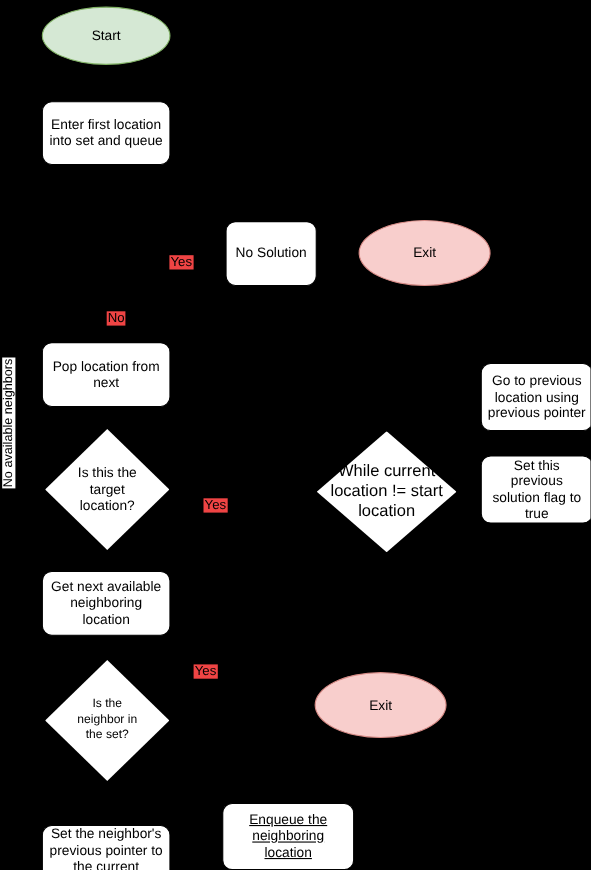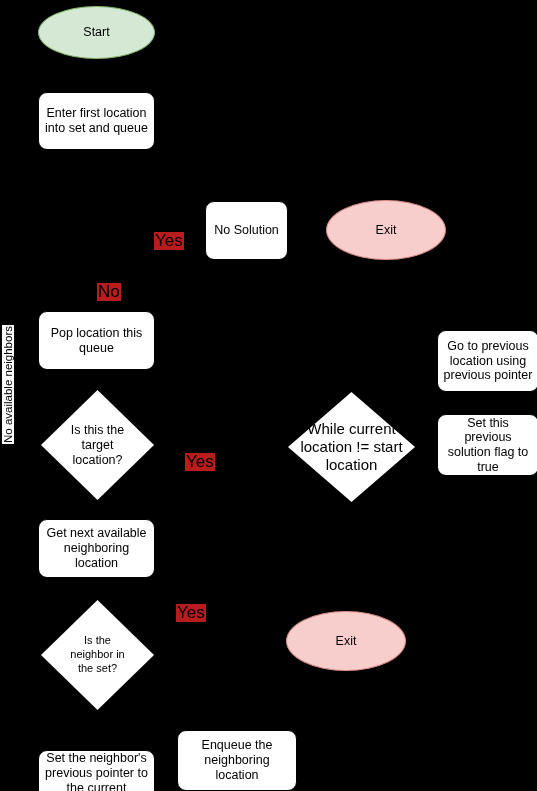--- a/index.html
+++ b/index.html
@@ -72,23 +72,23 @@
     font-size: 15px;
     line-height: 1.22;
     text-align: center;
   }
   .diamond-label.tight {
     font-size: 11px;
     line-height: 1.25;
   }
   .edge-label {
     position: absolute;
-    background: #b91c1c;
+    background: #ef4444;
     color: #000000;
-    font-size: 17px;
+    font-size: 12px;
     line-height: 1.05;
     padding: 0px 1px;
     white-space: nowrap;
   }
   .side-label {
     position: absolute;
     background: #ffffff;
     color: #000000;
     font-size: 11.5px;
     white-space: nowrap;
@@ -119,21 +119,21 @@
     <span>No Solution</span>
   </div>
 
   <div class="node terminator term-exit" style="left:326px; top:200px; width:120px; height:60px;">
     <span>Exit</span>
   </div>
 
   <div class="side-label" style="left:2px; top:444px;">No available neighbors</div>
 
   <div class="node box" style="left:38px; top:311px; width:117px; height:59px;">
-    <span>Pop location this queue</span>
+    <span>Pop location from next</span>
   </div>
 
   <div class="diamond-wrap" style="left:41px; top:390px; width:113px; height:110px;">
     <div class="diamond-shape"></div>
     <div class="diamond-label" style="padding:0 16px;">Is this the target location?</div>
   </div>
 
   <div class="edge-label" style="left:185px; top:453px;">Yes</div>
 
   <div class="diamond-wrap" style="left:288px; top:392px; width:127px; height:110px;">
@@ -162,17 +162,17 @@
   </div>
 
   <div class="node terminator term-exit" style="left:286px; top:611px; width:120px; height:60px;">
     <span>Exit</span>
   </div>
 
   <div class="node box" style="left:38px; top:730px; width:117px; height:61px;margin-top:20px;">
     <span>Set the neighbor's previous pointer to the current location</span>
   </div>
 
-  <div class="node box" style="left:177px; top:730px; width:120px; height:61px;">
+  <div class="node box" style="left:202px; top:730px; width:120px; height:61px;text-decoration:underline;">
     <span>Enqueue the neighboring location</span>
   </div>
 
 </div>
 
 </body></html>

